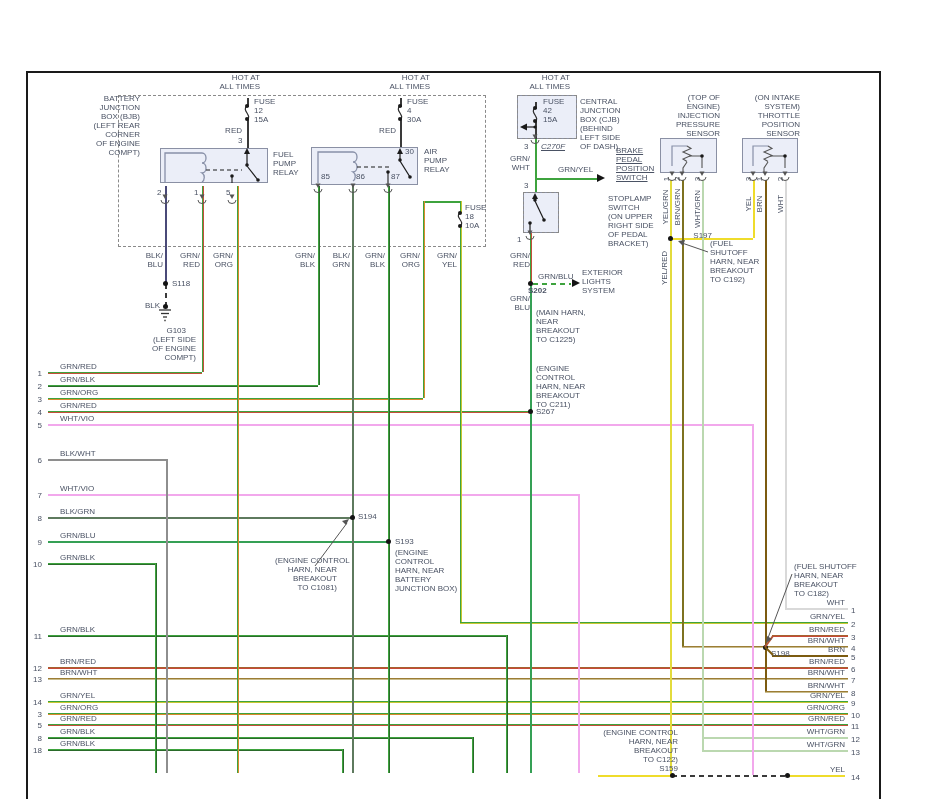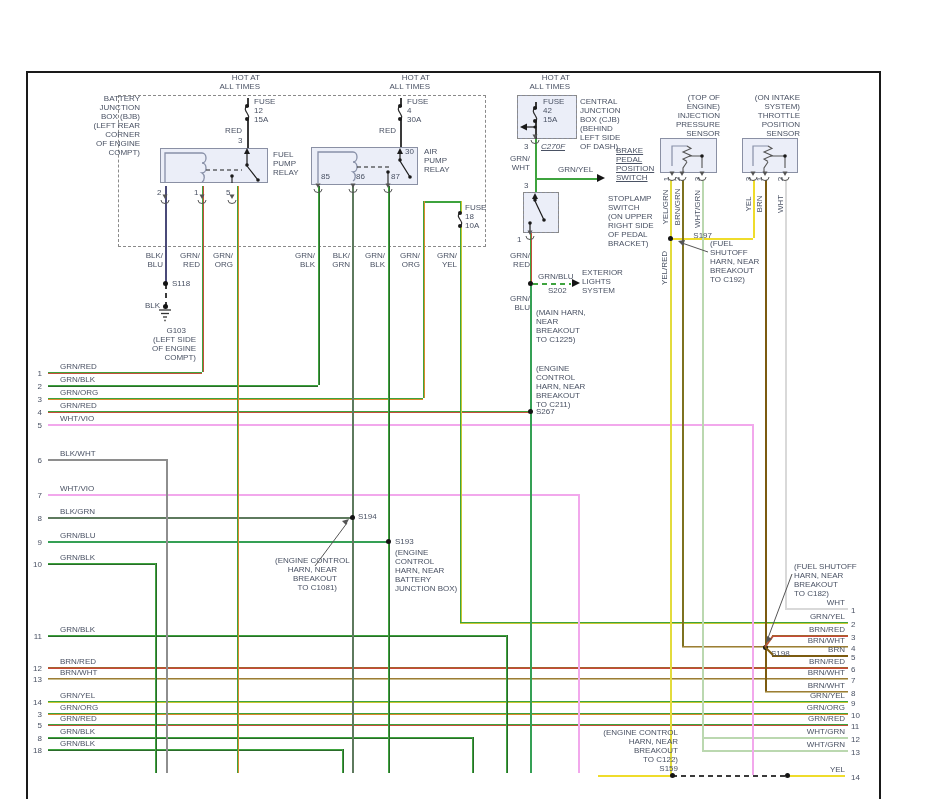--- a/index.html
+++ b/index.html
@@ -175,21 +175,21 @@
       <div class="lbl" style="left: 524px; top: 181px;">3</div>
       <div class="lbl" style="left: 562px; top: 194px; margin-left: 46px;">STOPLAMP
 SWITCH
 (ON UPPER
 RIGHT SIDE
 OF PEDAL
 BRACKET)</div>
       <div class="lbl" style="left: 517px; top: 235px;">1</div>
       <div class="lbl r" style="left: 504px; top: 251px; width: 26px;">GRN/
 RED</div>
-      <div class="lbl" style="left: 548px; top: 286px;">S202</div>
+      <div class="lbl" style="left: 528px; top: 286px; font-weight: bold;">S202</div>
       <div class="lbl" style="left: 538px; top: 272px;">GRN/BLU</div>
       <div class="lbl" style="left: 582px; top: 268px;">EXTERIOR
 LIGHTS
 SYSTEM</div>
       <div class="lbl" style="left: 536px; top: 308px;">(MAIN HARN,
 NEAR
 BREAKOUT
 TO C1225)</div>
       <div class="lbl r" style="left: 504px; top: 294px; width: 26px;">GRN/
 BLU</div>

